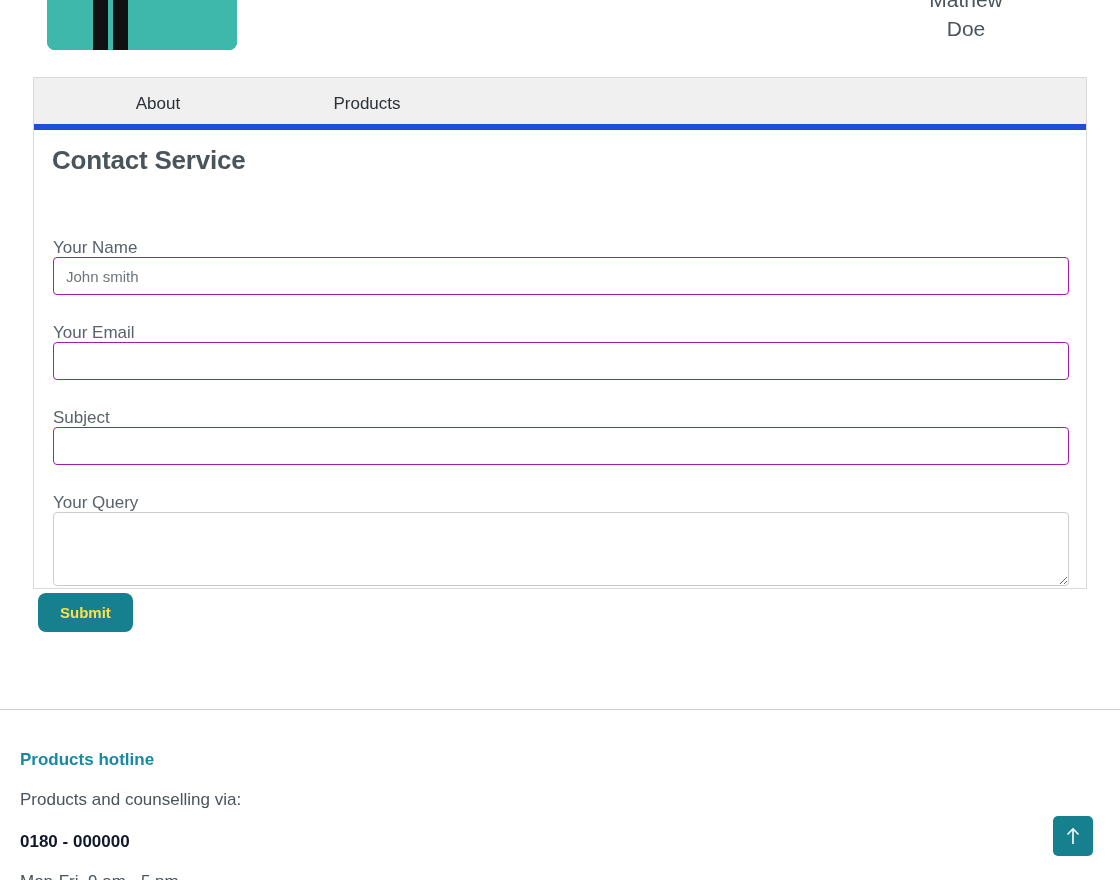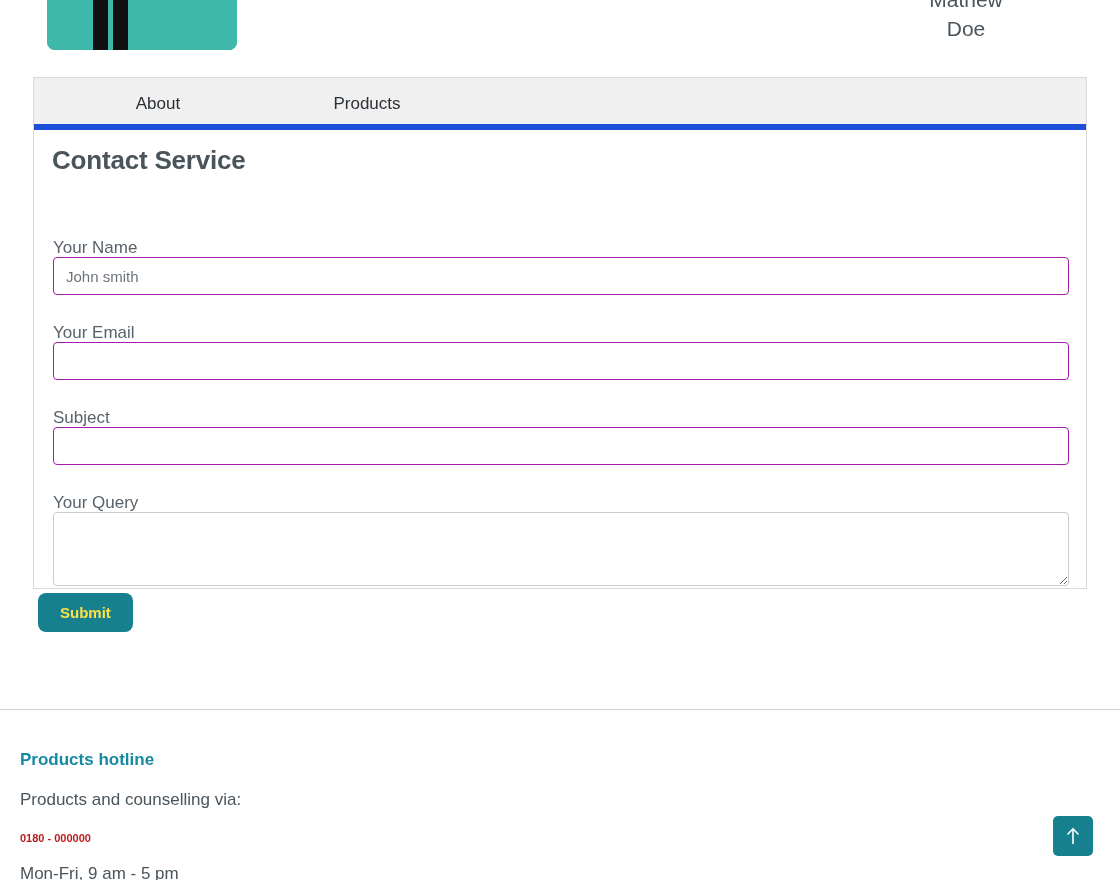--- a/index.html
+++ b/index.html
@@ -186,23 +186,23 @@
     font-weight: bold;
     color: #1689a3;
     margin: 0 0 20px 0;
   }
   .footer-text {
     font-size: 17px;
     color: #4a545b;
     margin: 0 0 22px 0;
   }
   .footer-phone {
-    font-size: 11px;
-    font-weight: bold;
-    color: #b91c1c;
+    font-size: 17px;
+    font-weight: bold;
+    color: #0f172a;
     margin: 7px 0 20px 0;
   }
   .footer-hours {
     font-size: 17px;
     color: #4a545b;
     margin: 0;
   }
 
   
   .scroll-top {

